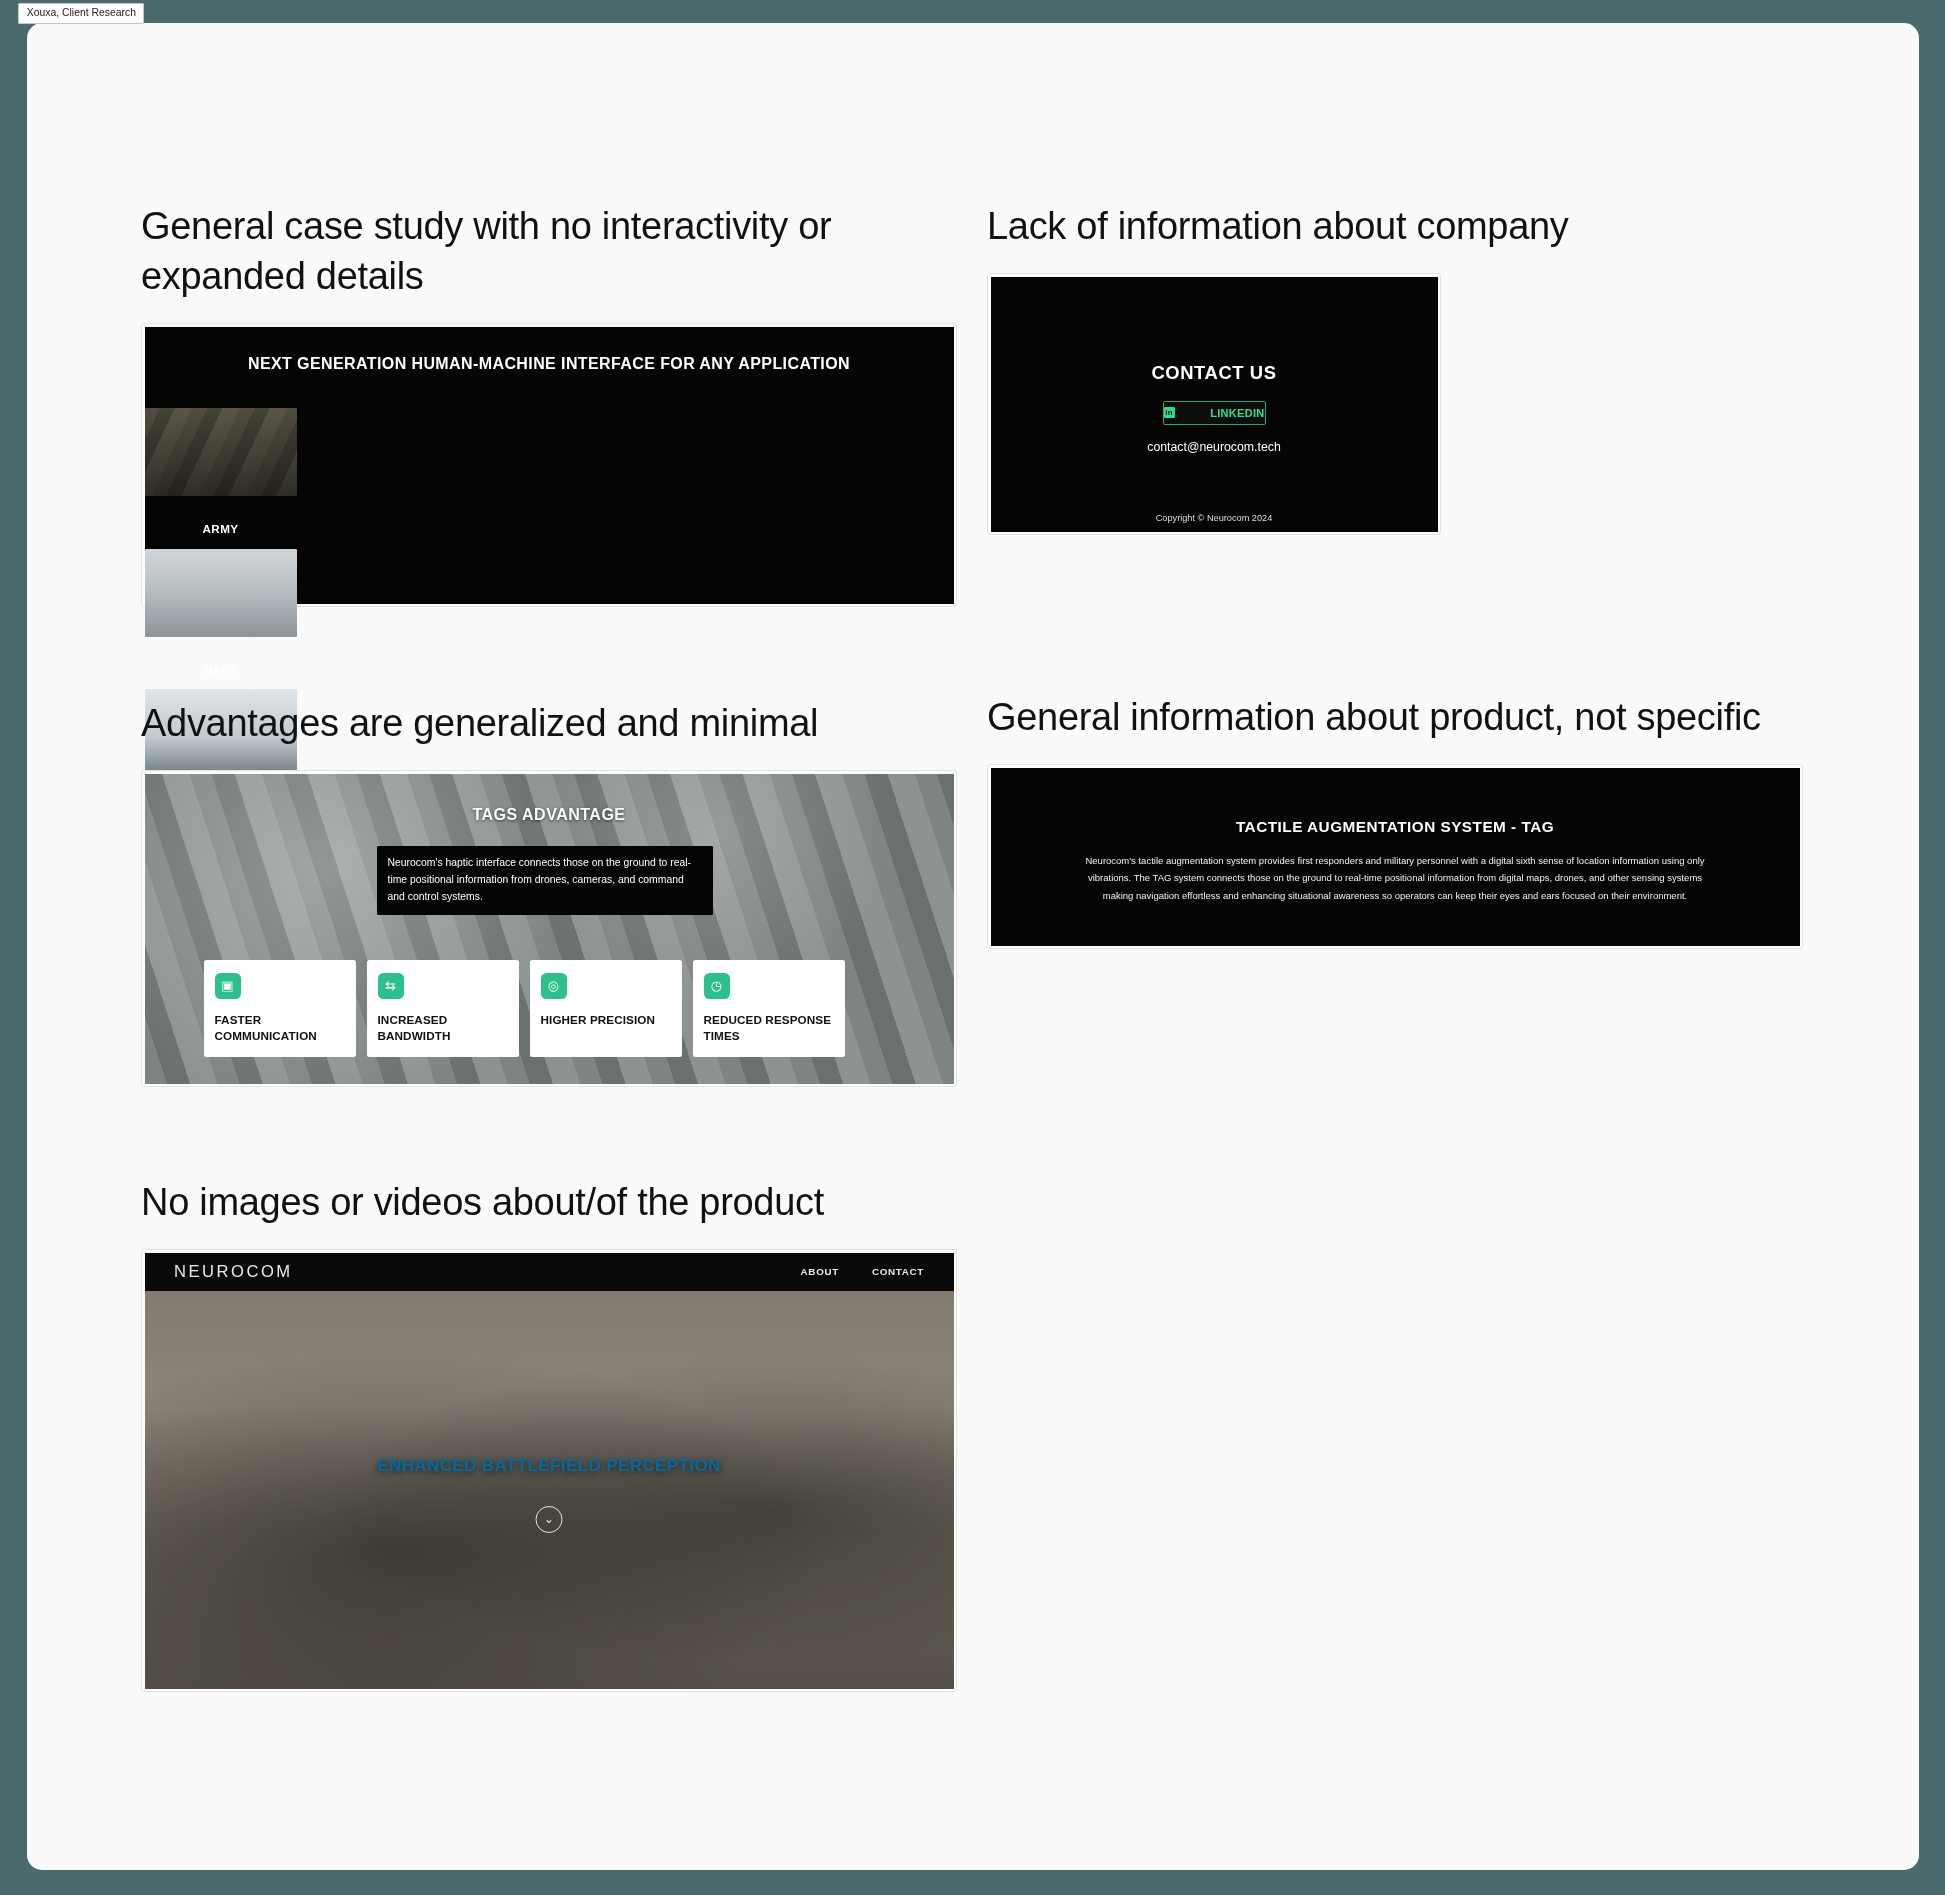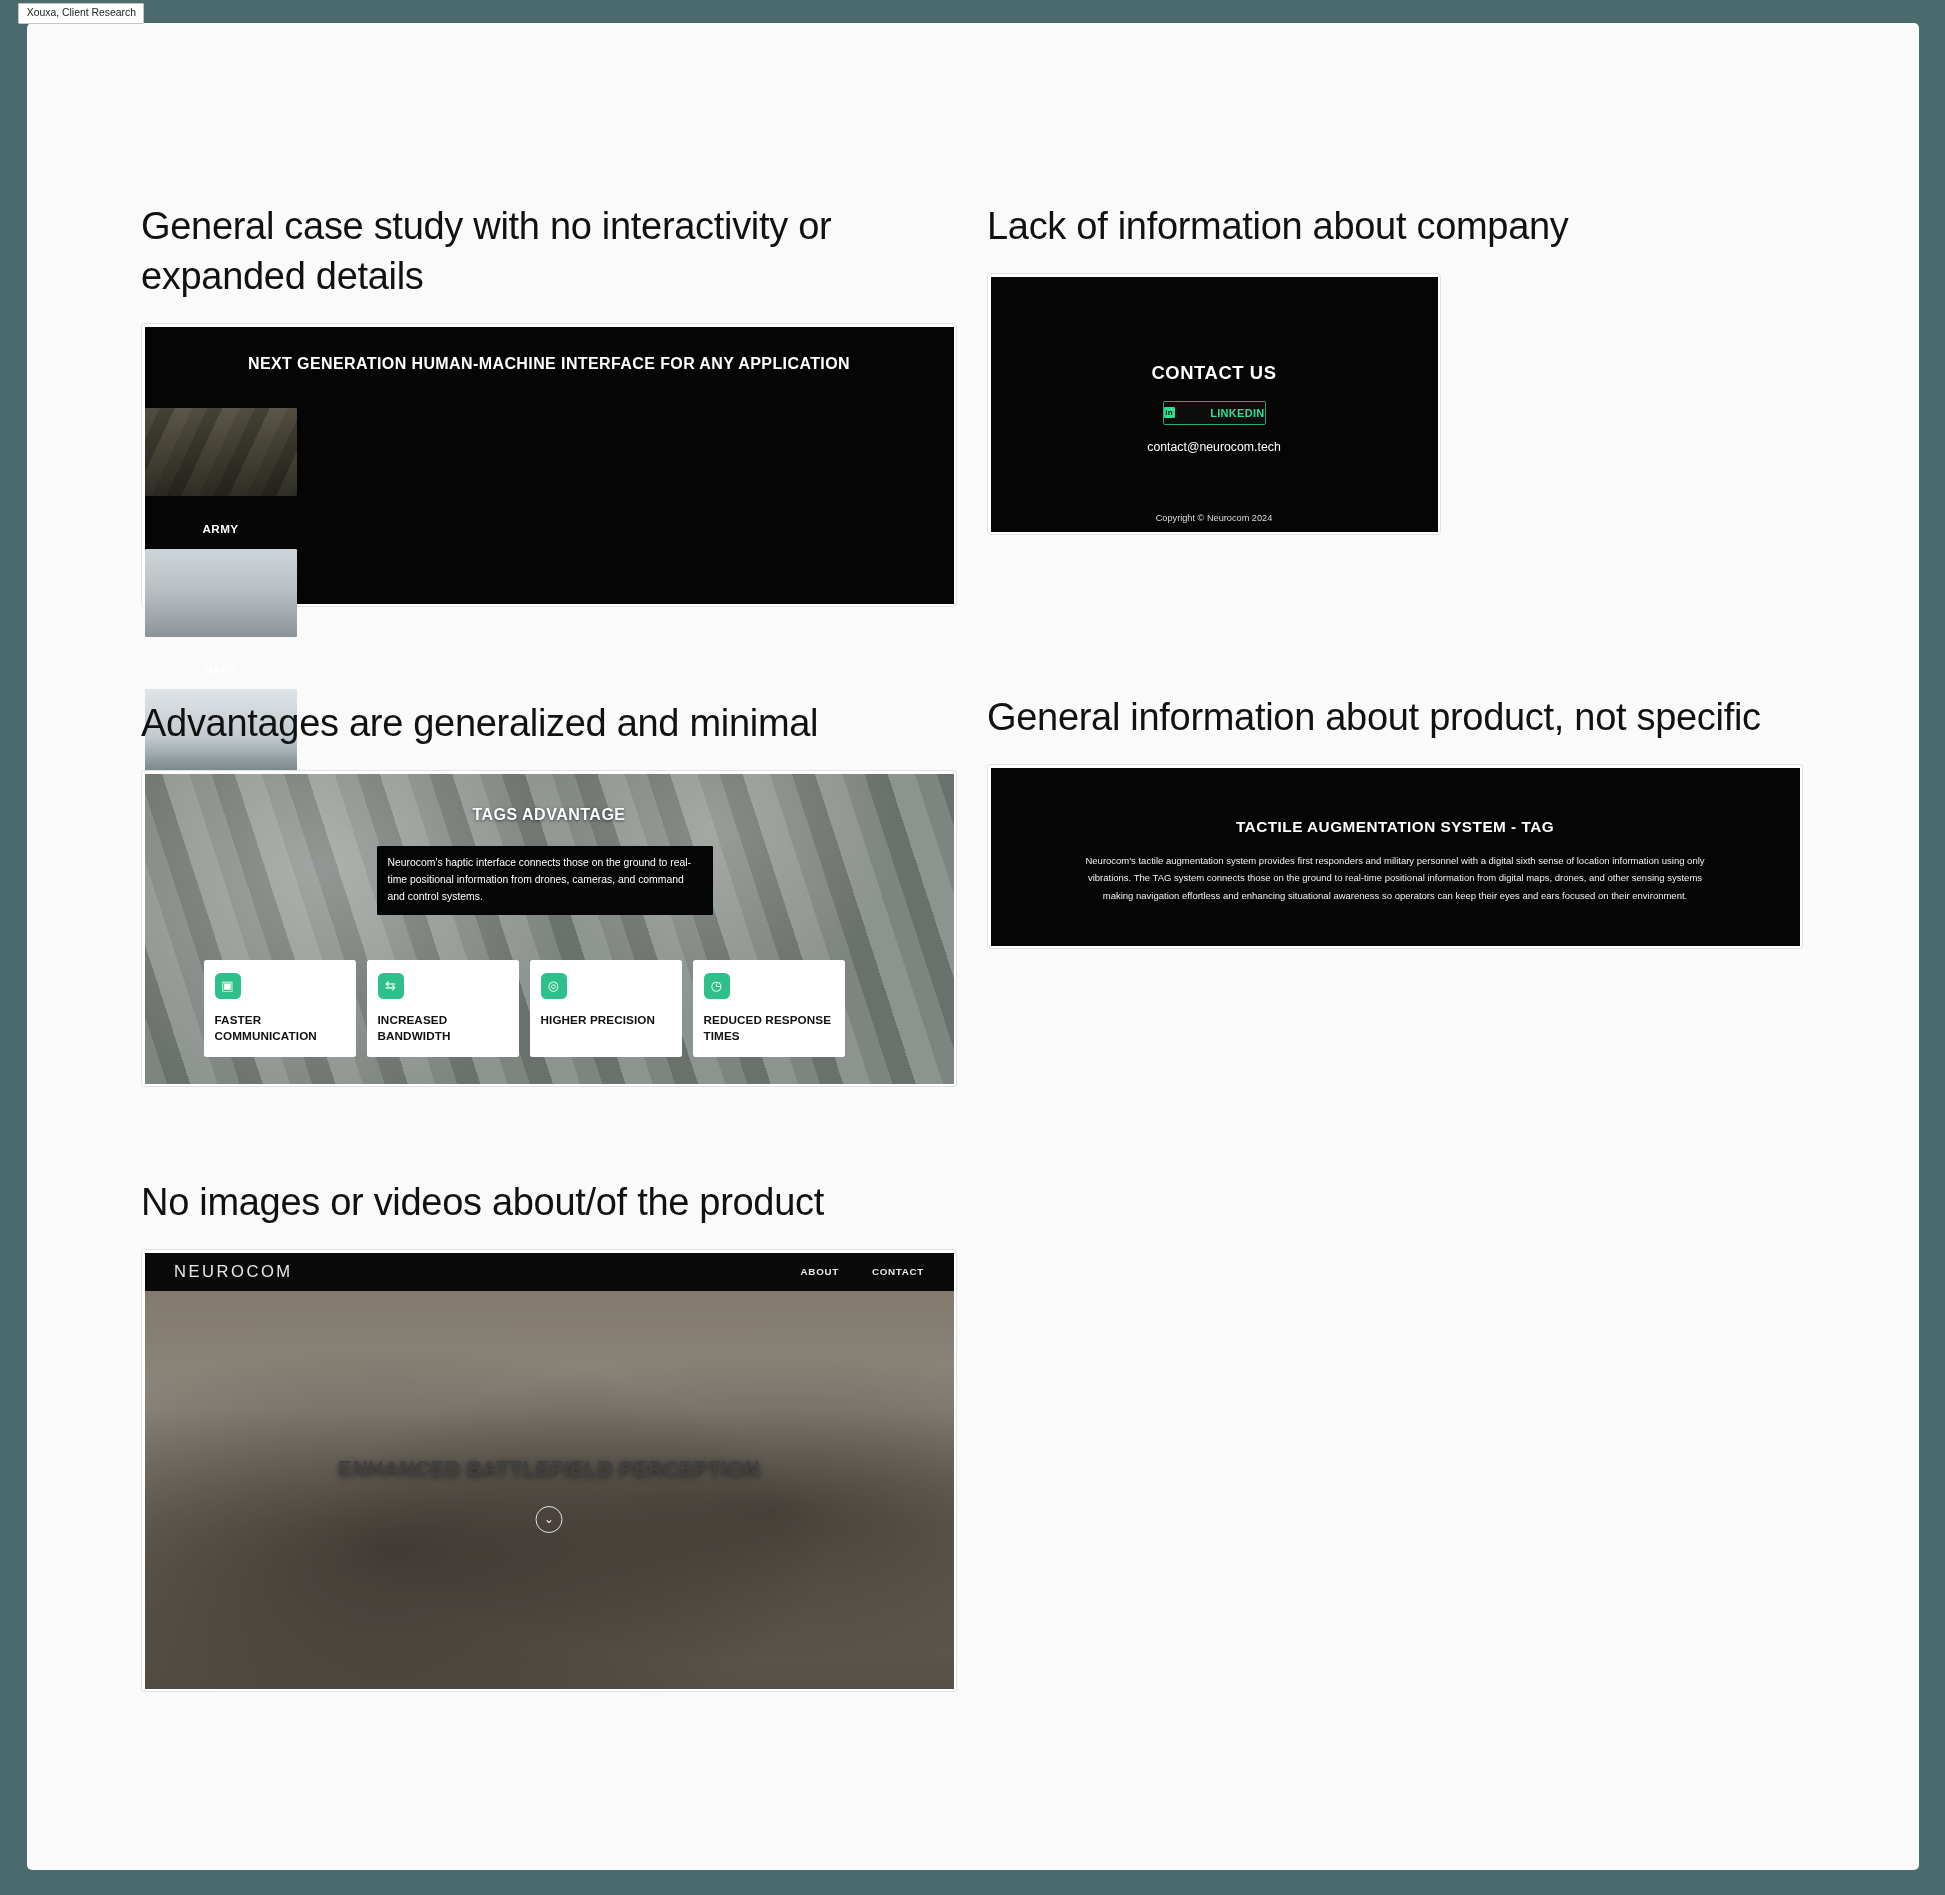--- a/index.html
+++ b/index.html
@@ -22,21 +22,21 @@
     border-radius: 1.2px;
     z-index: 5;
   }
   .canvas {
     position: absolute;
     left: 27px;
     top: 23px;
     width: 1892px;
     height: 1847px;
     background: #fafafa;
-    border-radius: 5px;
+    border-radius: 15px;
   }
   .section-title {
     font-size: 38px;
     font-weight: 400;
     color: #111;
     line-height: 1.32;
     letter-spacing: -0.3px;
   }
   .frame {
     background: #ffffff;
@@ -151,21 +151,21 @@
   .hs-bg {
     position: absolute; left: 0; right: 0; top: 38px; bottom: 0;
     background:
       radial-gradient(ellipse at 30% 65%, rgba(40,36,30,.55), transparent 55%),
       radial-gradient(ellipse at 78% 55%, rgba(35,32,26,.5), transparent 50%),
       linear-gradient(180deg, #a79d8d 0%, #b6ada0 30%, #8e8678 60%, #6d665b 100%);
   }
   .hs-veil { position: absolute; inset: 38px 0 0 0; background: rgba(0,0,0,.22); }
   .hs-head {
     position: absolute; left: 0; right: 0; top: 203px; text-align: center;
-    color: #404040; font-size: 21px; font-weight: bold; letter-spacing: 0.4px;
+    color: #0369a1; font-size: 17px; font-weight: bold; letter-spacing: 0.4px;
     text-shadow: 0 1.8px 6.1px rgba(0,0,0,.65);
   }
   .hs-chev {
     position: absolute; left: 50%; top: 253px; transform: translateX(-50%);
     width: 27px; height: 27px; border-radius: 50%; border: 1.2px solid rgba(255,255,255,.85);
     color: #fff; font-size: 11.7px; display: flex; align-items: center; justify-content: center;
   }
 </style>
 </head>
 <body>

